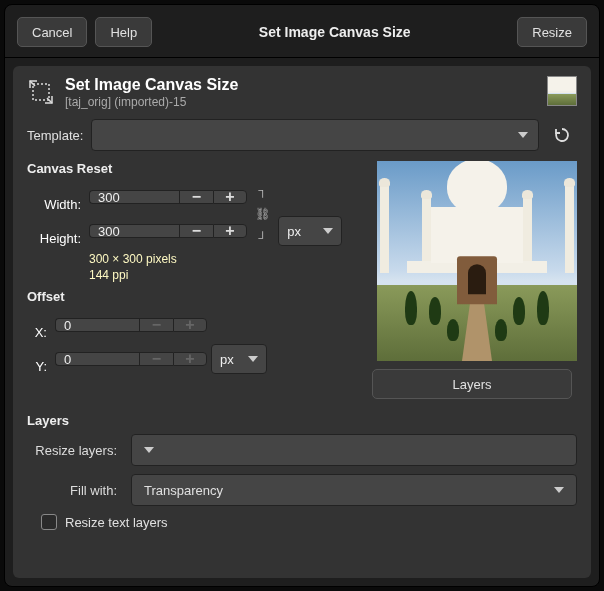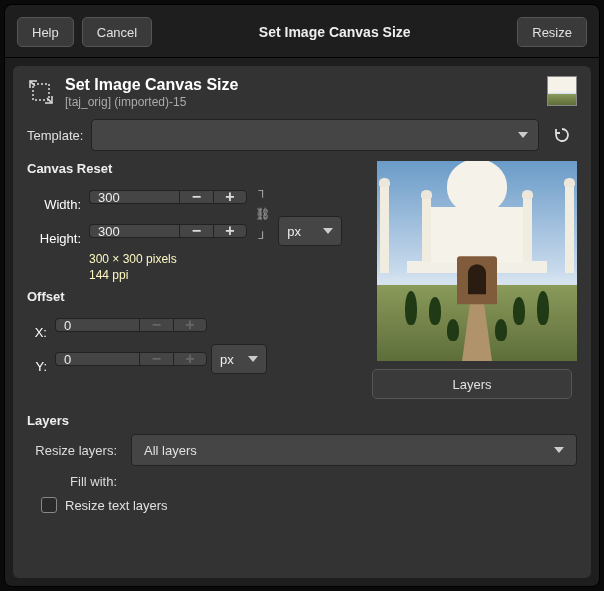--- a/index.html
+++ b/index.html
@@ -244,22 +244,22 @@
   .m4 { right:3px; bottom:44%; height:88px; }
   .tree { position:absolute; width:12px; height:34px; background:#1f3a14; border-radius:50% 50% 40% 40%; bottom:18%; }
   .tree.t1 { left:14%; } .tree.t2 { left:26%; height:28px; } .tree.t3 { right:26%; height:28px; } .tree.t4 { right:14%; }
   .tree.t5 { left:35%; bottom:10%; height:22px;} .tree.t6 { right:35%; bottom:10%; height:22px;}
 </style>
 </head>
 <body>
 
 <div class="window">
   <div class="header-bar">
+    <button class="btn">Cancel</button>
     <button class="btn">Help</button>
-    <button class="btn">Cancel</button>
     <div class="header-title">Set Image Canvas Size</div>
     <button class="btn">Resize</button>
   </div>
 
   <div class="content">
     <div class="dialog-header">
       <svg class="canvas-icon" viewBox="0 0 28 28">
         <rect x="6" y="6" width="16" height="16" fill="none" stroke="#ddd" stroke-width="1.5" stroke-dasharray="2 2"></rect>
         <path d="M3 10 L3 3 L10 3" fill="none" stroke="#ddd" stroke-width="1.5"></path>
         <path d="M25 18 L25 25 L18 25" fill="none" stroke="#ddd" stroke-width="1.5"></path>
@@ -382,26 +382,29 @@
         </div>
         <button class="btn center-btn">Layers</button>
       </div>
     </div>
 
     <div class="layers-section">
       <div class="section-label">Layers</div>
       <div class="layers-row">
         <span class="dim-label-wide">Resize layers:</span>
         <div class="combo-full">
-          <span class="combo-text" style="padding-left:0">All layers</span>
           <span class="chevron"></span>
         </div>
       </div>
       <div class="layers-row">
         <span class="dim-label-wide">Fill with:</span>
+        <div class="combo-full">
+          <span class="combo-text" style="padding-left:0">Transparency</span>
+          <span class="chevron"></span>
+        </div>
       </div>
       <div class="checkbox-row">
         <div class="checkbox"></div>
         <span>Resize text layers</span>
       </div>
     </div>
 
   </div>
 </div>
 

